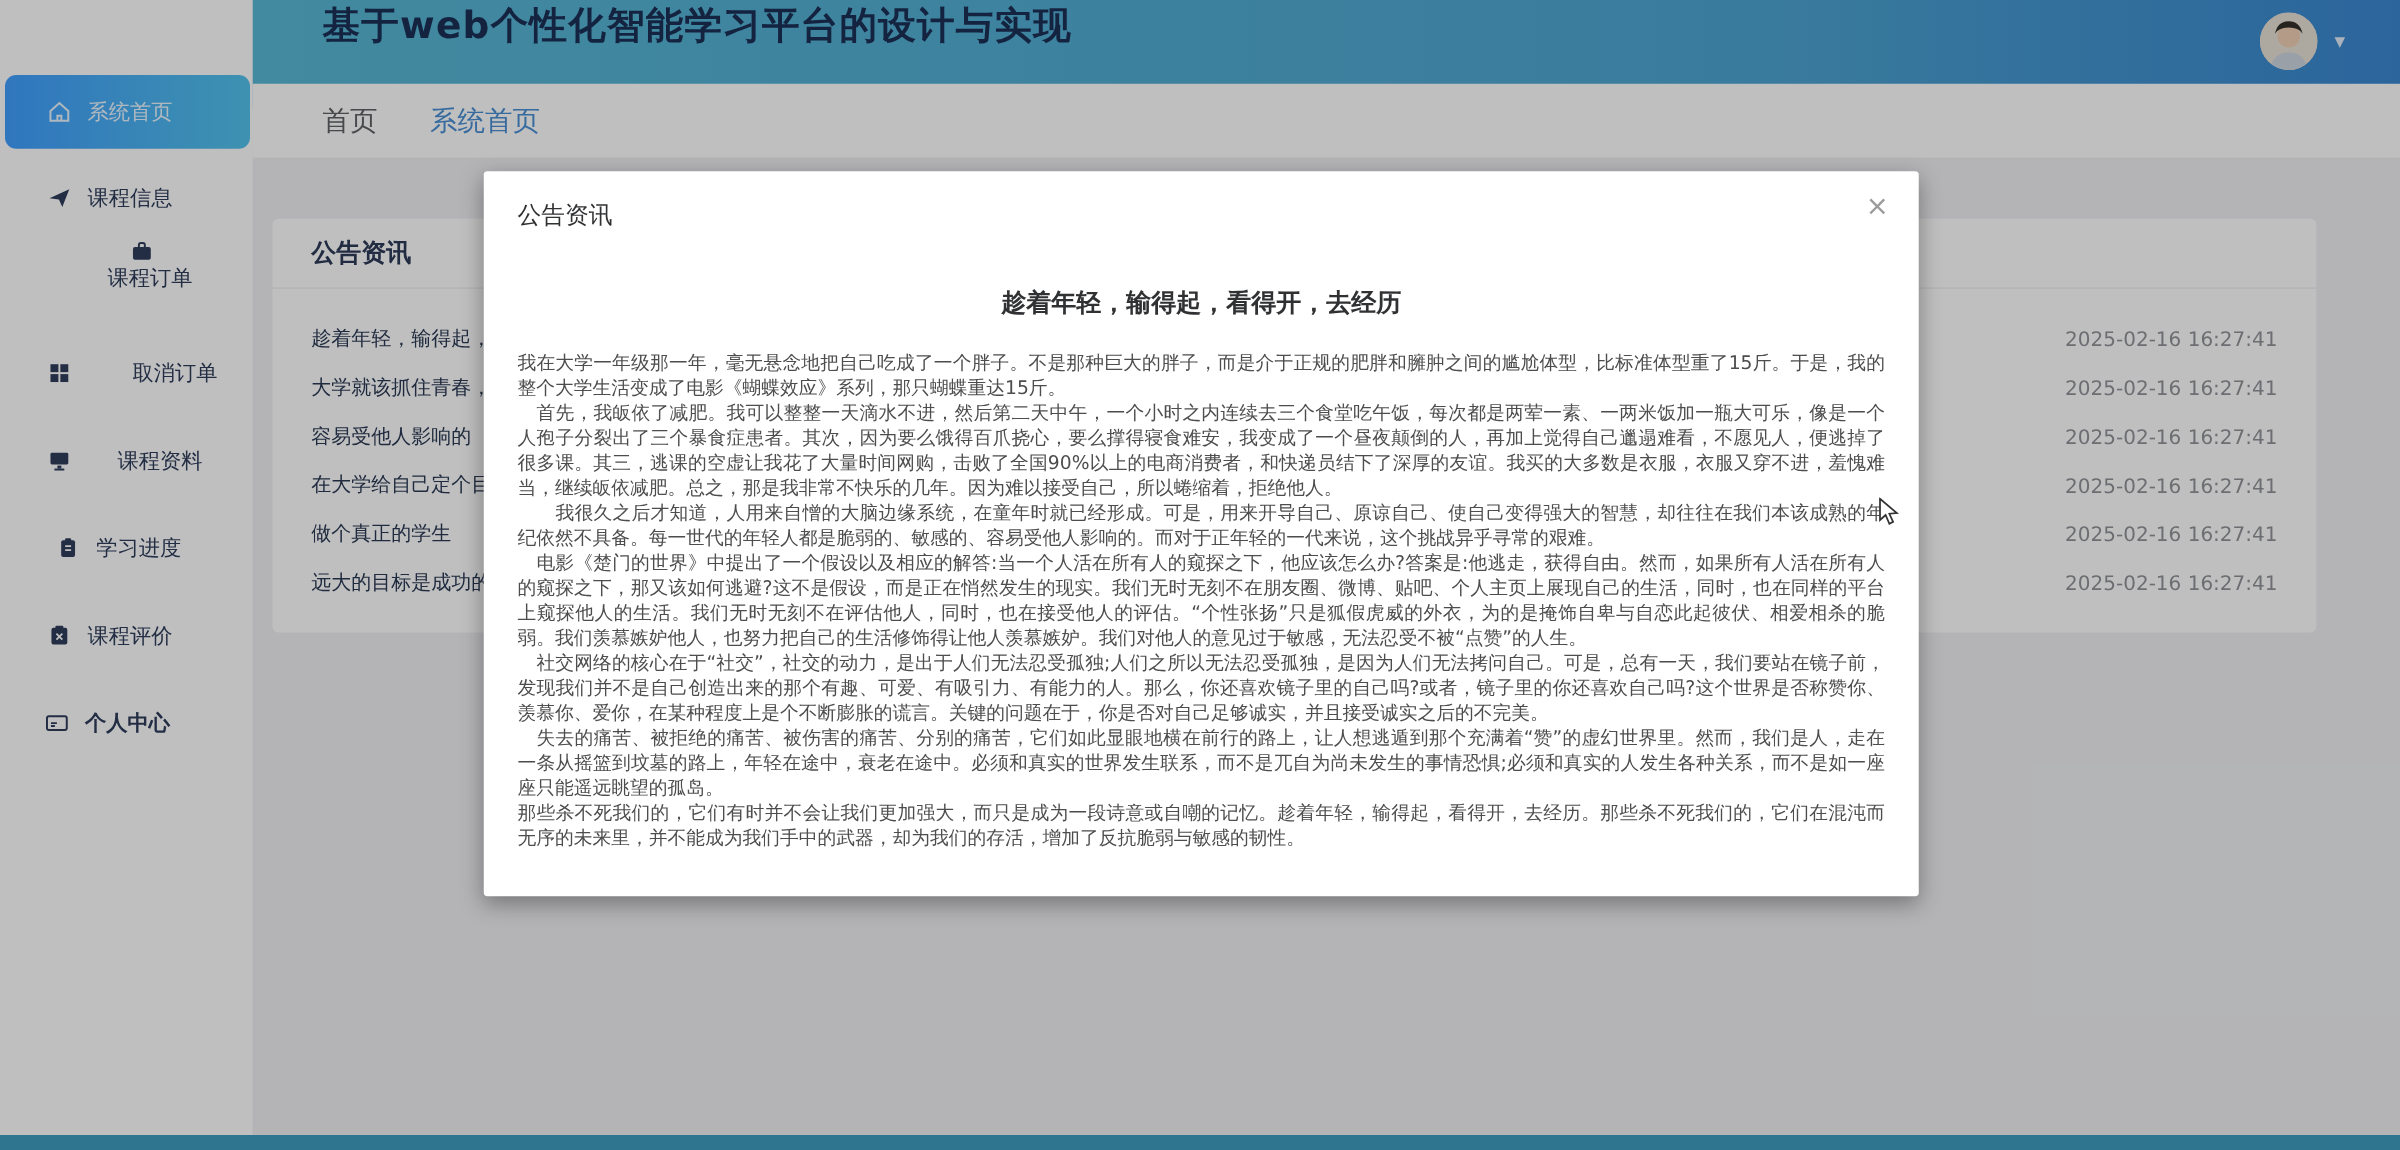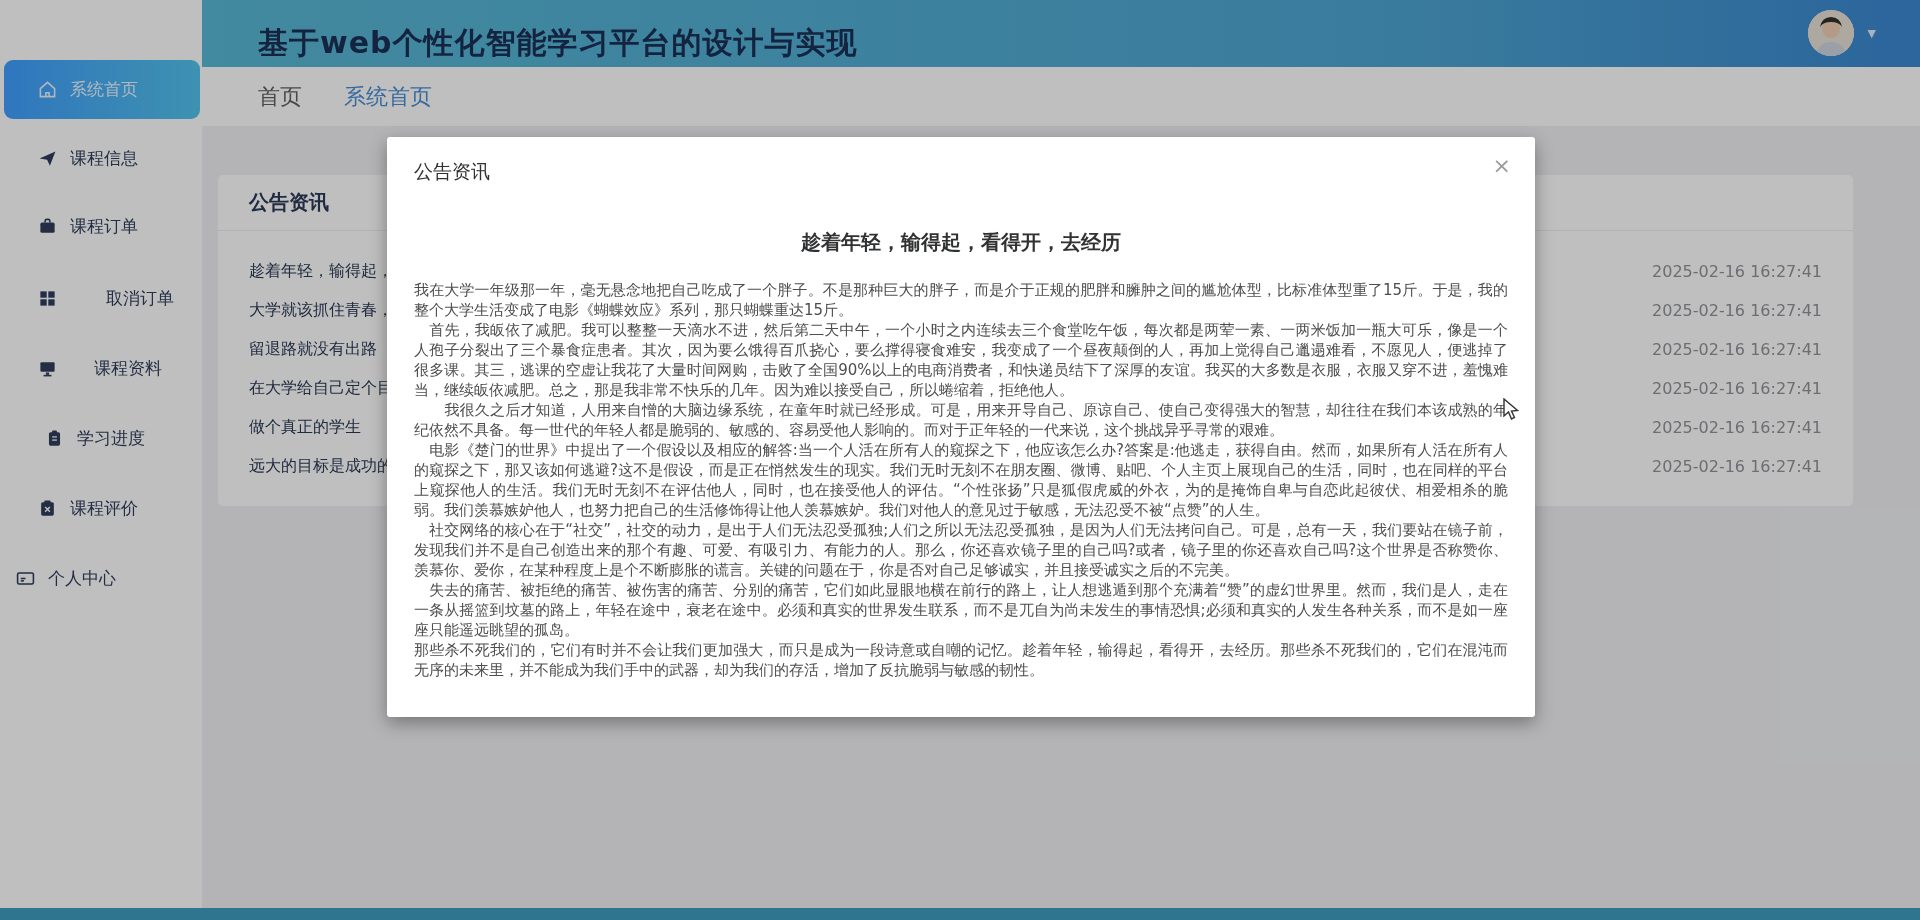--- a/index.html
+++ b/index.html
@@ -12,21 +12,21 @@
   .side-item { position:absolute; left:0; width:202px; height:40px; display:flex; align-items:center;
     padding-left:38px; color:#2f3e5c; font-size:17px; cursor:pointer; }
   .side-item .icn { width:19px; height:19px; margin-right:13px; flex:0 0 auto; display:flex; align-items:center; }
   .side-item.active { left:4px; width:196px; height:59px; border-radius:9px; padding-left:34px;
     background:linear-gradient(90deg,#409eff 0%,#53c3ec 100%); color:#eaf6ff; }
   svg { display:block; }
 
   
   .header { position:absolute; left:202px; top:0; width:1718px; height:87px;
     background:linear-gradient(90deg,#58b8d5 0%,#4da5d2 70%,#3a87d0 100%); z-index:4;
-    display:flex; align-items:center; }
+    display:flex; align-items:flex-start; }
   .header-title { margin-left:56px; font-size:30px; font-weight:bold; color:#1b2f55; letter-spacing:1px; }
   .avatar-wrap { position:absolute; right:44px; top:10px; display:flex; align-items:center; }
   .avatar { width:46px; height:46px; border-radius:50%; overflow:hidden; background:#e8ddd0; }
   .caret { color:rgba(255,255,255,.85); font-size:11px; margin-left:14px; }
 
   
   .breadcrumb { position:absolute; left:202px; top:67px; width:1718px; height:59px; background:#ffffff;
     display:flex; align-items:center; z-index:4; }
   .crumb { margin-left:56px; font-size:22px; color:#606266; cursor:pointer; }
   .crumb.current { margin-left:42px; color:#4a8fd4; }
@@ -79,21 +79,21 @@
 
     <div class="side-item" style="top:138px;font-family:Liberation Serif, serif;">
       <span class="icn">
         <svg width="19" height="19" viewBox="0 0 24 24" fill="currentColor">
             <path d="M2 12 L22 3 L15 21 L11.5 13.5 Z M11.5 13.5 L22 3"></path>
           </svg>
       </span>
       <span>课程信息</span>
     </div>
 
-    <div class="side-item" style="top:206px;">
+    <div class="side-item" style="top:192px;flex-direction:column;">
       <span class="icn">
         <svg width="19" height="19" viewBox="0 0 24 24" fill="currentColor">
             <rect x="3" y="7" width="18" height="13" rx="2"></rect>
             <path d="M9 7 V5 a2 2 0 0 1 2 -2 h2 a2 2 0 0 1 2 2 V7" fill="none" stroke="currentColor" stroke-width="2"></path>
           </svg>
       </span>
       <span>课程订单</span>
     </div>
 
     <div class="side-item" style="top:278px;gap:36px;">
@@ -135,21 +135,21 @@
       <span class="icn">
         <svg width="19" height="19" viewBox="0 0 24 24" fill="currentColor">
             <rect x="4" y="4" width="16" height="17" rx="2"></rect>
             <rect x="8" y="2" width="8" height="4" rx="1"></rect>
             <path d="M9 10 l6 6 M15 10 l-6 6" stroke="#ffffff" stroke-width="1.8"></path>
           </svg>
       </span>
       <span>课程评价</span>
     </div>
 
-    <div class="side-item" style="top:558px; padding-left:16px;">
+    <div class="side-item" style="top:558px; padding-left:36px;font-weight:bold;">
       <span class="icn">
         <svg width="19" height="19" viewBox="0 0 24 24" fill="none" stroke="currentColor" stroke-width="2">
             <rect x="2" y="5" width="20" height="14" rx="2"></rect>
             <line x1="6" y1="12" x2="12" y2="12"></line>
             <line x1="6" y1="15" x2="10" y2="15"></line>
           </svg>
       </span>
       <span>个人中心</span>
     </div>
   </div>
@@ -181,21 +181,21 @@
     <div class="notice-list">
       <div class="notice-row">
         <span class="notice-title">趁着年轻，输得起，看得开，去经历</span>
         <span class="notice-date">2025-02-16 16:27:41</span>
       </div>
       <div class="notice-row">
         <span class="notice-title">大学就该抓住青春，用</span>
         <span class="notice-date">2025-02-16 16:27:41</span>
       </div>
       <div class="notice-row">
-        <span class="notice-title">留退路就没有出路</span>
+        <span class="notice-title">容易受他人影响的</span>
         <span class="notice-date">2025-02-16 16:27:41</span>
       </div>
       <div class="notice-row">
         <span class="notice-title">在大学给自己定个目标</span>
         <span class="notice-date">2025-02-16 16:27:41</span>
       </div>
       <div class="notice-row">
         <span class="notice-title">做个真正的学生</span>
         <span class="notice-date">2025-02-16 16:27:41</span>
       </div>

